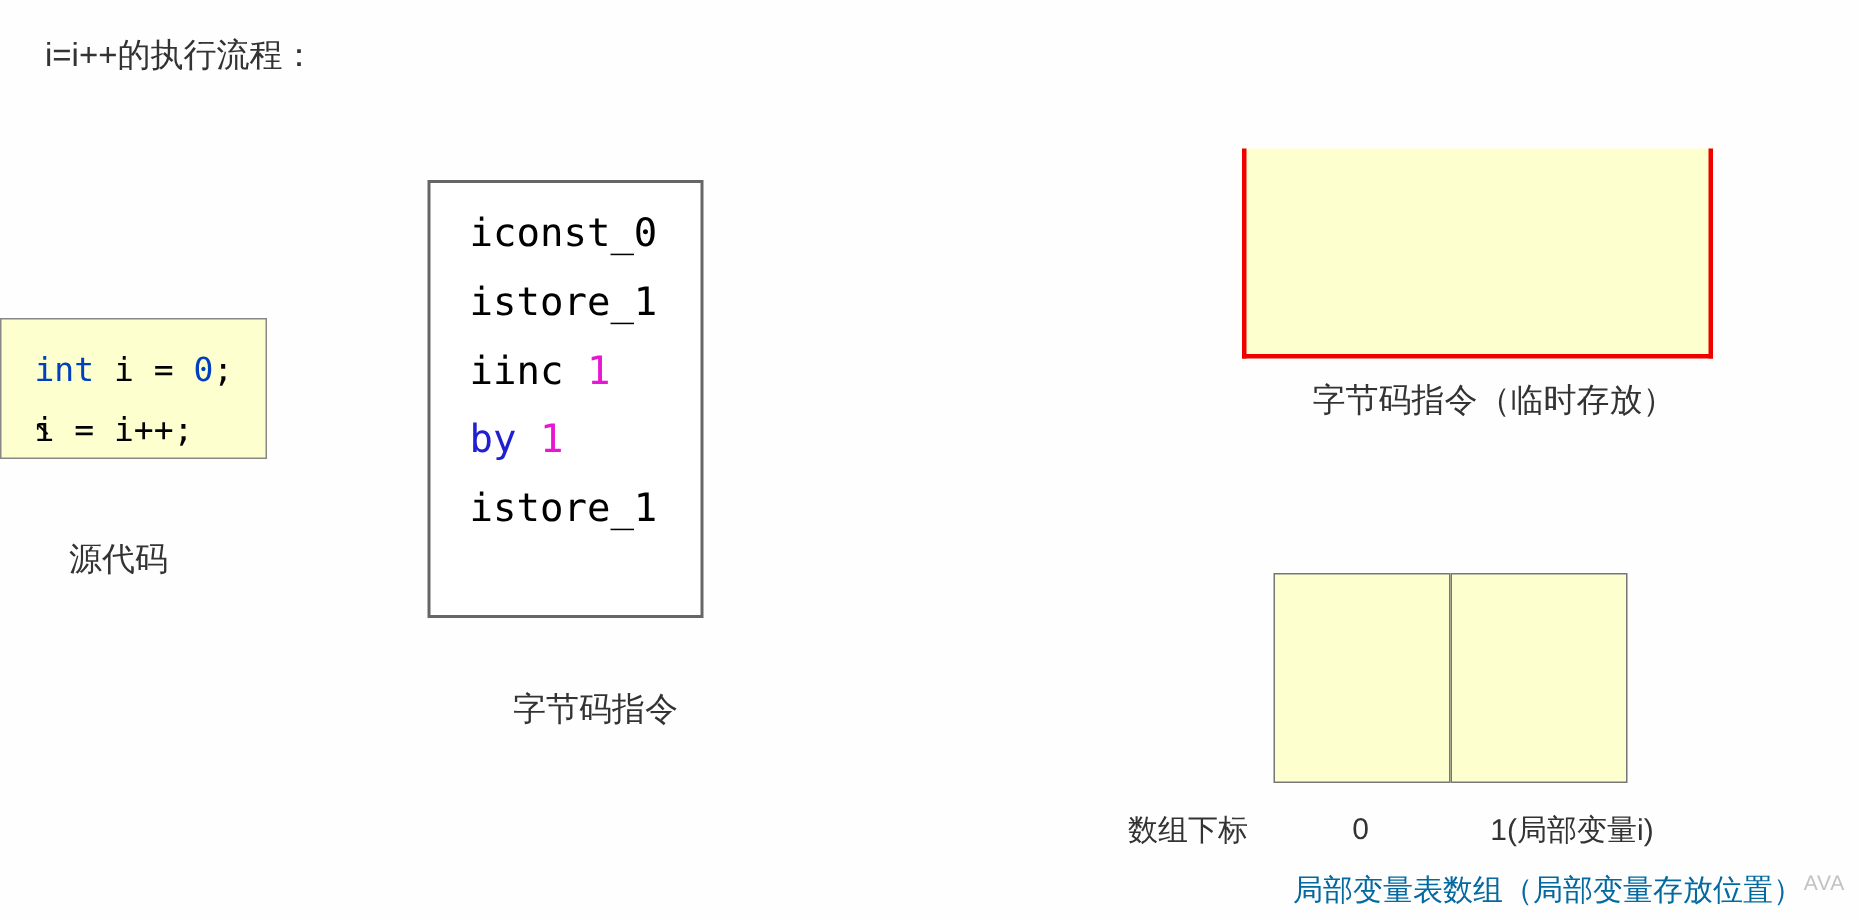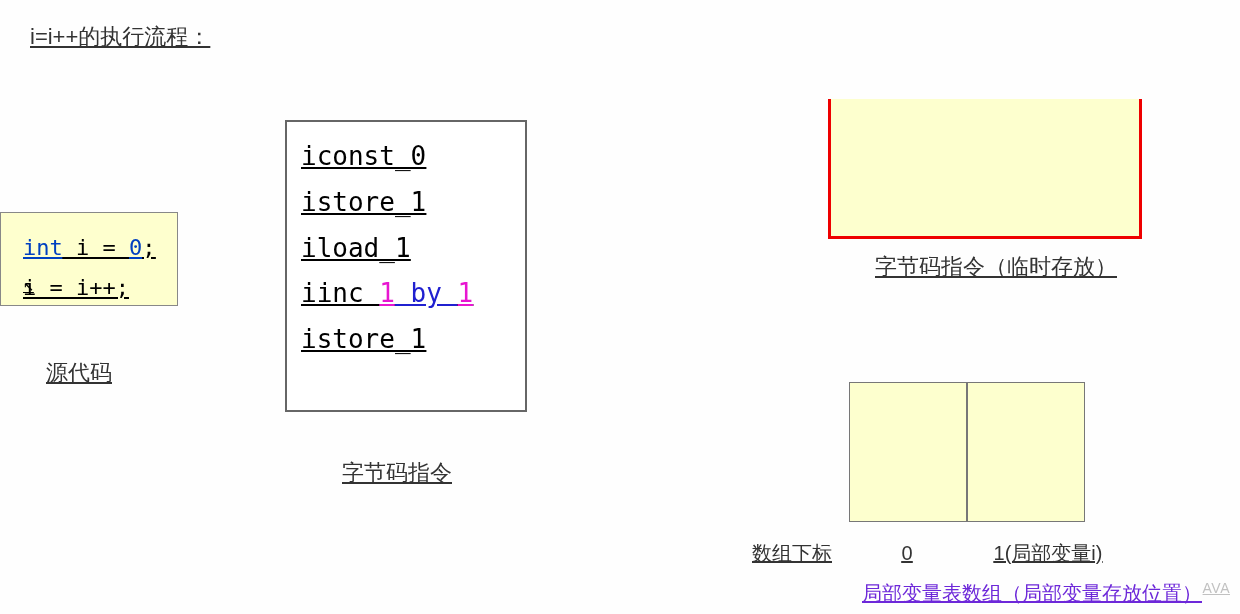--- a/index.html
+++ b/index.html
@@ -1,15 +1,15 @@
 <!DOCTYPE html>
 <html><head>
   <meta charset="utf-8">
   <style>
-    * { box-sizing: border-box; margin: 0; padding: 0; text-decoration: underline; }
+    * { box-sizing: border-box; margin: 0; padding: 0; }
     body {
       width: 1240px;
       height: 614px;
       font-family: "Microsoft YaHei", Arial, sans-serif;
       background: #fefefe;
       position: relative;
     }
     .title {
       position: absolute;
       top: 22px;
@@ -43,25 +43,25 @@
       position: absolute;
       top: 358px;
       left: 46px;
       font-size: 22px;
       color: #333;
     }
     .bytecode-box {
       position: absolute;
       top: 120px;
       left: 285px;
-      width: 242px;
+      width: 184px;
       height: 292px;
       border: 2px solid #666;
       background: #fff;
-      padding: 12px 14px;
+      padding: 12px 26px;
       font-family: "Consolas", monospace;
       font-size: 26px;
       line-height: 1.76;
     }
     .bytecode-box .pink { color: #e815d1; }
     .bytecode-box .blue { color: #2020d0; }
     .bytecode-label {
       position: absolute;
       top: 458px;
       left: 342px;
@@ -108,21 +108,21 @@
       color: #333;
     }
     .lvt-idx-label { width: 96px; }
     .lvt-idx0 { width: 118px; text-align: center; }
     .lvt-idx1 { width: 164px; text-align: center; }
     .lvt-label {
       position: absolute;
       top: 580px;
       left: 862px;
       font-size: 20px;
-      color: #6d28d9;
+      color: #0369a1;
       white-space: nowrap;
     }
     .watermark {
       position: absolute;
       bottom: 18px;
       right: 10px;
       font-size: 14px;
       color: rgba(120,120,120,0.45);
       font-family: Arial, sans-serif;
       letter-spacing: 0.5px;
@@ -139,21 +139,20 @@
     <span class="kw">int</span><span> i = </span><span class="num">0</span><span>;</span>
   </div>
   <span class="cursor">↖</span>
   <div>i = i++;</div>
 </div>
 <div class="source-label">源代码</div>
 
 <div class="bytecode-box">
   <div>iconst_0</div>
   <div>istore_1</div>
-  <div>iload_1</div>
   <div>
     <span>iinc </span><span class="pink">1</span><span class="blue"> by </span><span class="pink">1</span>
   </div>
   <div>istore_1</div>
 </div>
 <div class="bytecode-label">字节码指令</div>
 
 <div class="stack-box"></div>
 <div class="stack-label">字节码指令（临时存放）</div>
 

